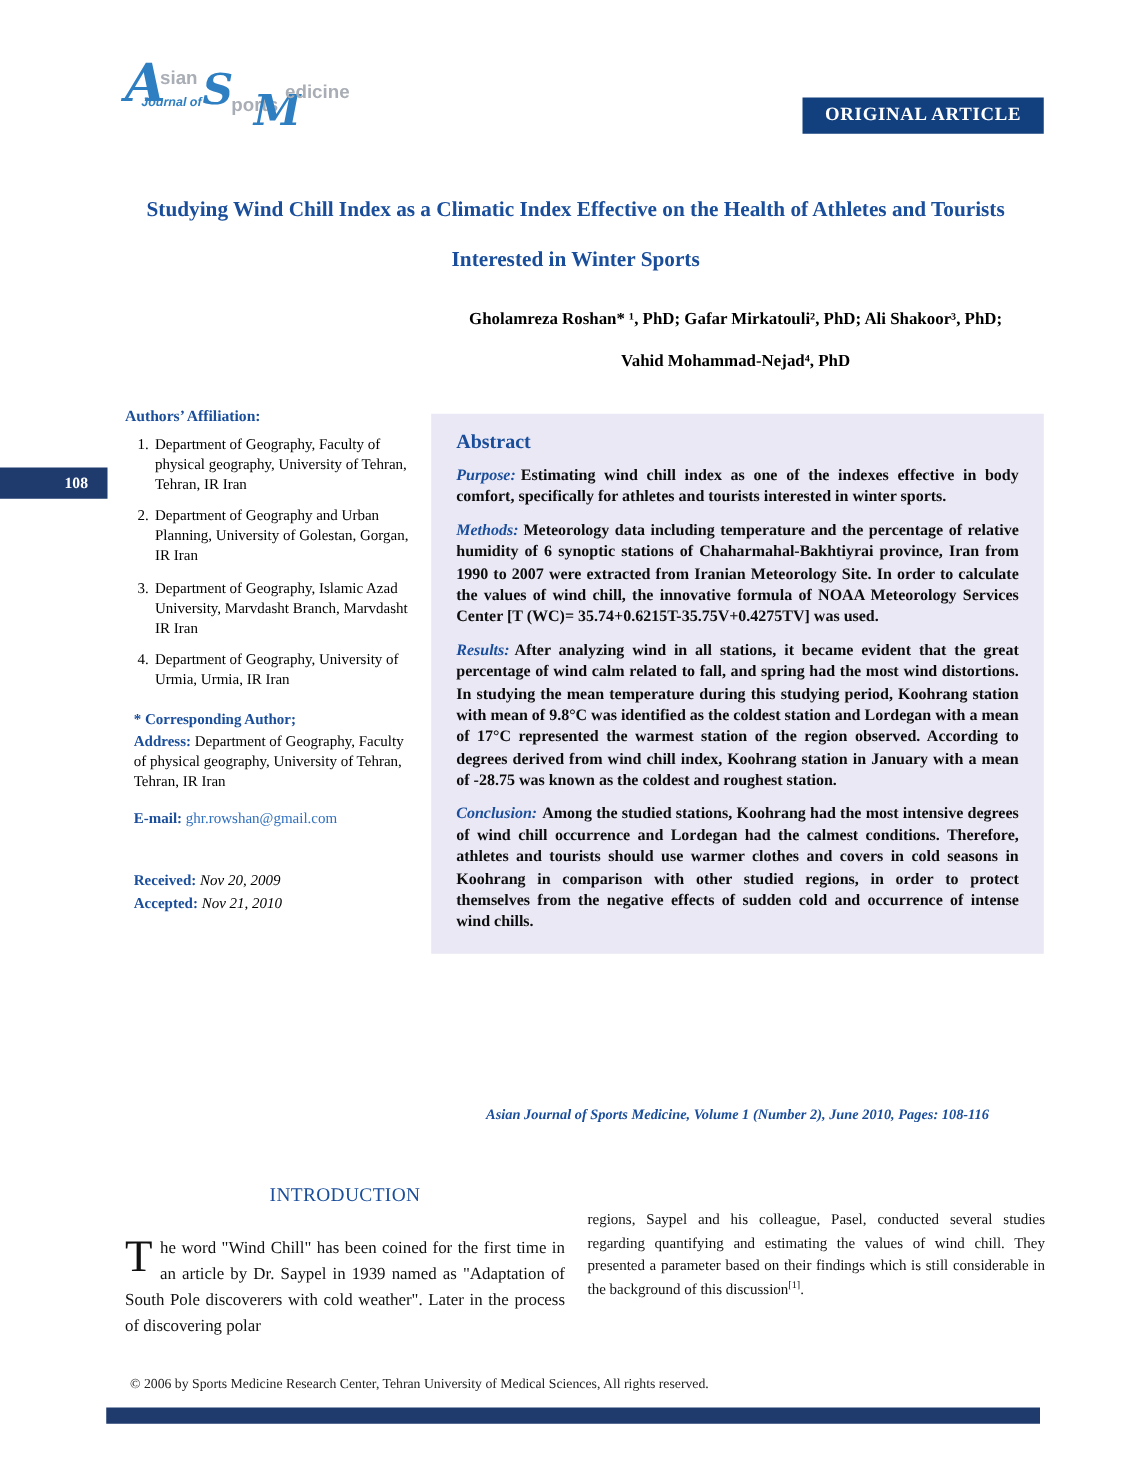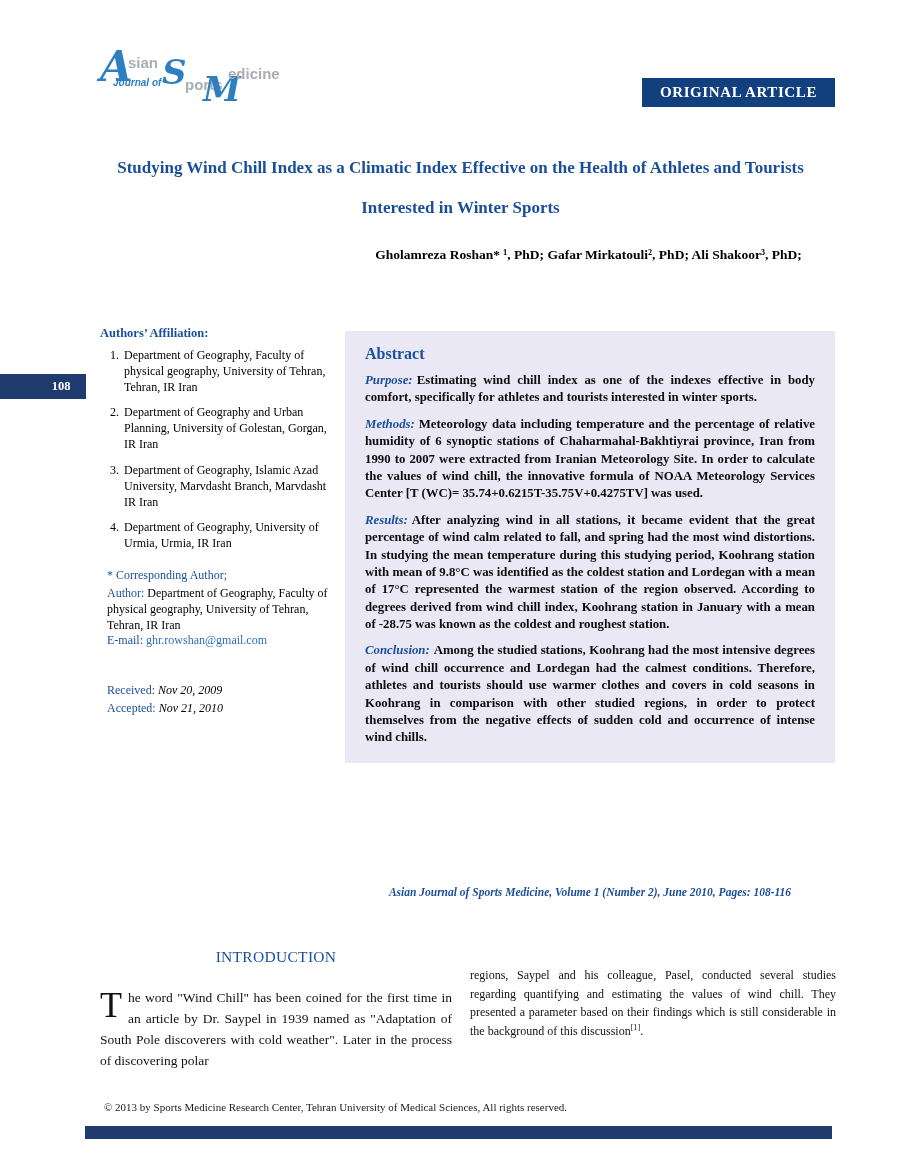--- a/index.html
+++ b/index.html
@@ -41,27 +41,27 @@
 
   
   .page-num-bar {
     position:absolute; left:0; top:374px; width:86px; height:25px; background:#1f3b6e;
     color:#fff; display:flex; align-items:center; justify-content:center;
     font-size:12.5px; font-weight:bold;padding-left:36px;
   }
 
   
   .sidebar { position:absolute; left:100px; top:326px; width:232px; font-size:12px; color:#000; }
-  .blue-bold { color:#1a4e9b; font-weight:normal; margin-right:3px; }
+  .blue-bold { color:#1a4e9b; font-weight:bold; margin-right:3px; }
   .sidebar-heading { color:#1a4e9b; font-weight:bold; font-size:12.5px; margin-bottom:7px; }
   .affil-list { list-style:decimal; padding-left:22px; }
   .affil-list li { margin-bottom:10px; line-height:1.32; padding-left:2px; }
   .corresponding { margin-top:16px; padding-left:7px; line-height:1.32; }
   .addr { margin-top:2px; }
-  .email-line { }
+  .email-line { margin-top:14px; }
   .email-link { color:#2e6fbe; text-decoration:none; cursor:pointer; }
   .dates { margin-top:32px; padding-left:7px; line-height:1.5; }
   .dates .value { font-style:italic; }
   .keywords { margin-top:58px; line-height:1.45; }
   .kw-label { color:#1a4e9b; font-weight:bold; font-style:italic; margin-right:3px; }
 
   
   .abstract-box {
     position:absolute; left:345px; top:331px; width:490px;
     background:#e9e8f4; padding:14px 20px 16px 20px;
@@ -114,39 +114,40 @@
     <span class="logo-big logo-m">M</span>
     <span class="logo-gray logo-edicine">edicine</span>
   </div>
 
   <div class="badge">ORIGINAL ARTICLE</div>
 
   <h1 class="title">Studying Wind Chill Index as a Climatic Index Effective on the Health of Athletes and Tourists Interested in Winter Sports</h1>
 
   <div class="authors">
     <div>Gholamreza Roshan* ¹, PhD; Gafar Mirkatouli², PhD; Ali Shakoor³, PhD;</div>
+    <div>Vahid Mohammad-Nejad⁴, PhD</div>
   </div>
 
   <div class="page-num-bar">
     <span>108</span>
   </div>
 
   <aside class="sidebar">
     <div class="sidebar-heading">Authors’ Affiliation:</div>
     <ol class="affil-list">
       <li>Department of Geography, Faculty of physical geography, University of Tehran, Tehran, IR Iran</li>
       <li>Department of Geography and Urban Planning, University of Golestan, Gorgan, IR Iran</li>
       <li>Department of Geography, Islamic Azad University, Marvdasht Branch, Marvdasht IR Iran</li>
       <li>Department of Geography, University of Urmia, Urmia, IR Iran</li>
     </ol>
 
     <div class="corresponding">
       <div class="blue-bold">* Corresponding Author;</div>
       <div class="addr">
-        <span class="blue-bold">Author:</span><span>Department of Geography, Faculty of physical geography, University of Tehran, Tehran, IR Iran</span>
+        <span class="blue-bold">Address:</span><span>Department of Geography, Faculty of physical geography, University of Tehran, Tehran, IR Iran</span>
       </div>
       <div class="email-line">
         <span class="blue-bold">E-mail:</span><a class="email-link">ghr.rowshan@gmail.com</a>
       </div>
     </div>
 
     <div class="dates">
       <div>
         <span class="blue-bold">Received:</span><span class="value">Nov 20, 2009</span>
       </div>
@@ -182,16 +183,16 @@
       <span class="dropcap">T</span><span>he word "Wind Chill" has been coined for the first time in an article by Dr. Saypel in 1939 named as "Adaptation of South Pole discoverers with cold weather". Later in the process of discovering polar</span>
     </p>
   </div>
 
   <div class="col-right">
     <p>
       <span>regions, Saypel and his colleague, Pasel, conducted several studies regarding quantifying and estimating the values of wind chill. They presented a parameter based on their findings which is still considerable in the background of this discussion</span><sup>[1]</sup><span>.</span>
     </p>
   </div>
 
-  <div class="footer">© 2013 by Sports Medicine Research Center, Tehran University of Medical Sciences, All rights reserved.</div>
+  <div class="footer">© 2006 by Sports Medicine Research Center, Tehran University of Medical Sciences, All rights reserved.</div>
   <div class="bottom-bar"></div>
 
 </div>
 
 </body></html>

